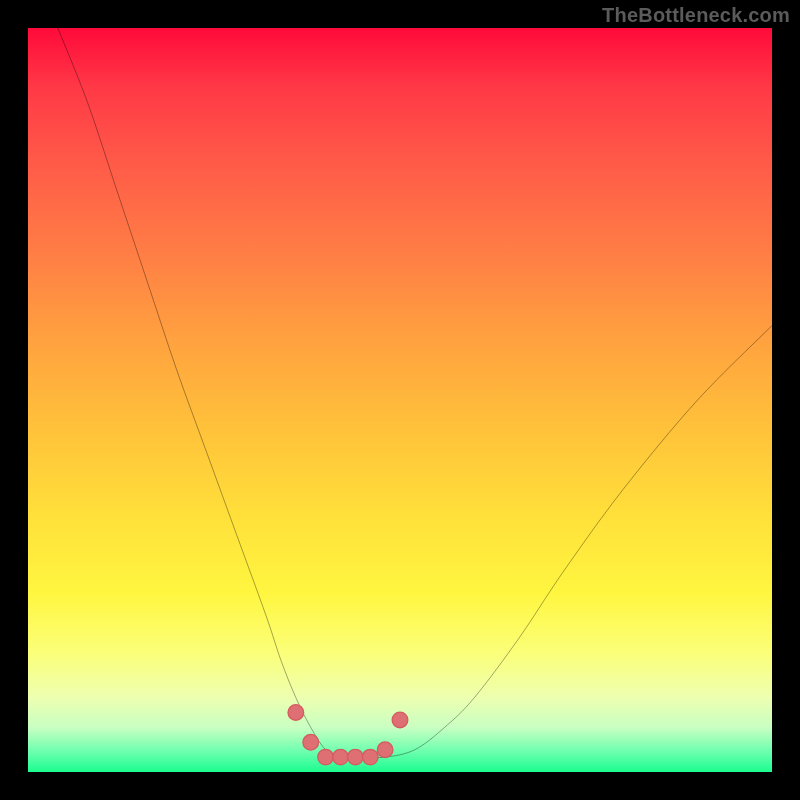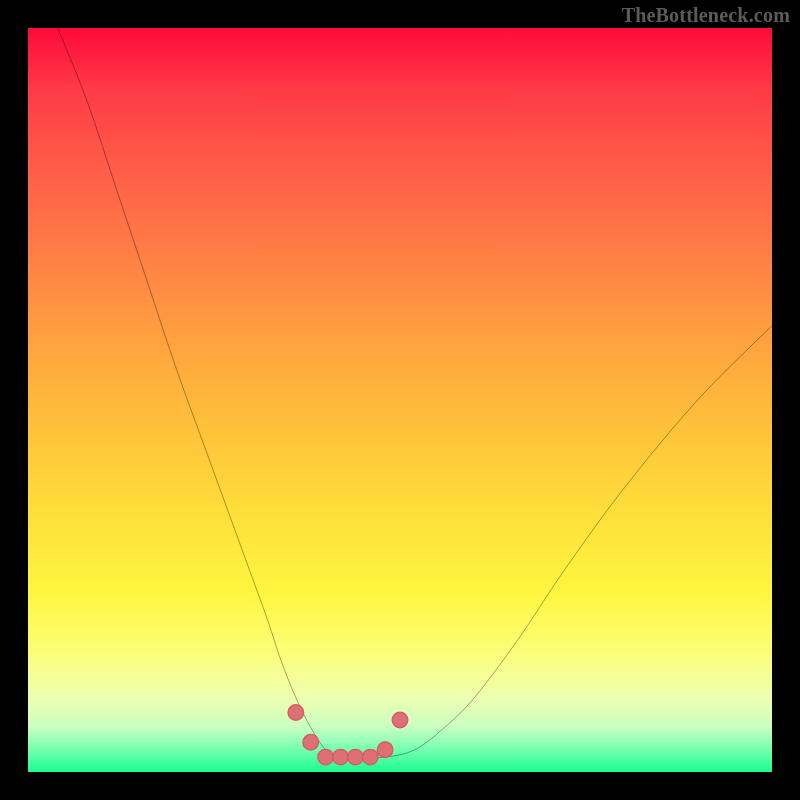--- a/index.html
+++ b/index.html
@@ -9,21 +9,20 @@
     height: 800px;
     background: #000;
     font-family: Arial, Helvetica, sans-serif;
     overflow: hidden;
   }
   .frame {
     position: relative;
     width: 800px;
     height: 800px;
     background: #000;
-    font-family: Liberation Serif, serif;
   }
   .attribution {
     position: absolute;
     top: 4px;
     right: 10px;
     color: #5b5b5b;
     font-size: 20px;
     font-weight: 600;
     letter-spacing: 0.2px;
     z-index: 10;

